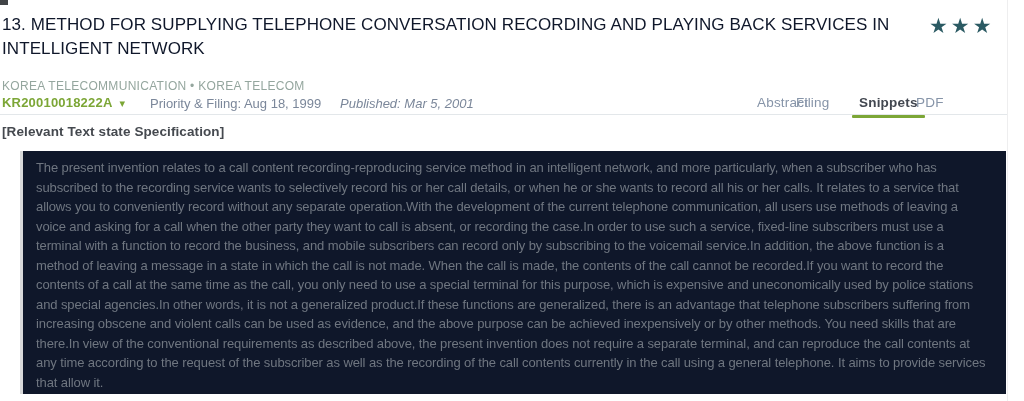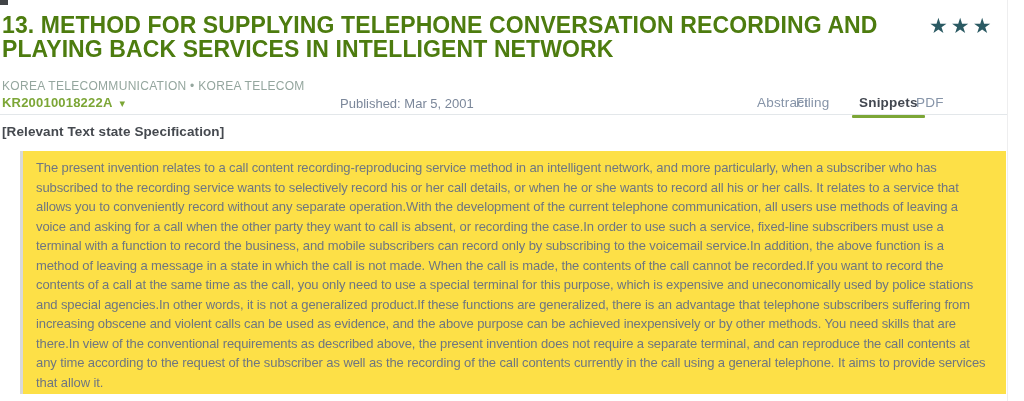--- a/index.html
+++ b/index.html
@@ -6,39 +6,39 @@
   body {
     width:1024px; height:401px; position:relative; overflow:hidden;
     background:#ffffff;
     font-family:"Liberation Sans","DejaVu Sans",sans-serif;
     -webkit-font-smoothing:antialiased;
   }
   .speck { position:absolute; left:0; top:0; width:8px; height:5px; background:#414447; }
 
   .title {
     position:absolute; left:2px; top:13px; width:905px;
-    font-size:23px; font-weight:700; color:#4d7c0f; line-height:24px;
+    font-size:17px; font-weight:400; color:#0f172a; line-height:24px;
     letter-spacing:0.1px; cursor:pointer;
   }
 
   .stars { position:absolute; left:929px; top:14px; font-size:21px; color:#2b5a63; letter-spacing:3px; cursor:pointer; white-space:nowrap; }
 
   .assignees {
     position:absolute; left:2px; top:79px;
     font-size:12px; color:#94a69e; letter-spacing:0.3px;
   }
 
   .patent-row { position:absolute; left:0; top:95px; width:808px; height:22px; }
   .patent-number {
     position:absolute; left:2px; top:0;
     font-size:13px; font-weight:700; color:#7ca636; letter-spacing:0.2px; cursor:pointer;
   }
   .caret { font-size:11px; margin-left:7px; color:#7ca636; }
   .meta-a { position:absolute; left:150px; top:1px; font-size:13px; color:#7b879a; }
-  .meta-b { position:absolute; left:340px; top:1px; font-size:13px; color:#7b879a; }
+  .meta-b { position:absolute; left:340px; top:1px; font-size:13px; color:#7b879a;font-style:italic; }
 
   .tab { position:absolute; top:0; font-size:13.5px; color:#8694a8; cursor:pointer; letter-spacing:0.2px; }
   .tab-0 { left:723px;margin-left:34px; }
   .tab-1 { left:796px; }
   .tab-2 { left:859px; }
   .tab-3 { left:916px; }
   .tab.active { color:#424750; font-weight:700; }
   .tab.active::after {
     content:""; position:absolute; left:-7px; right:-7px; top:20px; height:3px;
     background:#7ca636; border-radius:1px;
@@ -47,21 +47,21 @@
   .divider { position:absolute; left:0; top:114px; width:1007px; height:1px; background:#e3e7ea; }
   .card-edge { position:absolute; left:1007px; top:0; width:1px; height:401px; background:#eeeeef; }
 
   .section-heading {
     position:absolute; left:2px; top:124px;
     font-size:13.5px; font-weight:700; color:#45494f; letter-spacing:0.1px;
   }
 
   .panel {
     position:absolute; left:20px; top:151px; right:18px; bottom:7px;
-    background:#fde047; border-left:3px solid #d8d9da;
+    background:#0f172a; border-left:3px solid #d8d9da;
     box-sizing:border-box; padding:7px 16px 6px 13px; overflow:hidden;
   }
   .panel-text {
     font-size:13px; line-height:19.5px; color:#6f7680; letter-spacing:-0.1px;
     text-align:left;
   }
 </style>
 </head>
 <body>
 
@@ -70,20 +70,21 @@
 <div class="title">13. METHOD FOR SUPPLYING TELEPHONE CONVERSATION RECORDING AND PLAYING BACK SERVICES IN INTELLIGENT NETWORK</div>
 
 <div class="stars">
   <span>★</span><span>★</span><span>★</span>
 </div>
 
 <div class="assignees">KOREA TELECOMMUNICATION • KOREA TELECOM</div>
 
 <div class="patent-row">
   <span class="patent-number"><span>KR20010018222A</span><span class="caret">▾</span></span>
+  <span class="meta-a">Priority &amp; Filing: Aug 18, 1999</span>
   <span class="meta-b">Published: Mar 5, 2001</span>
 
   <span class="tab tab-0">Abstract</span>
   <span class="tab tab-1">Filing</span>
   <span class="tab tab-2 active">Snippets</span>
   <span class="tab tab-3">PDF</span>
 </div>
 
 <div class="divider"></div>
 <div class="card-edge"></div>

